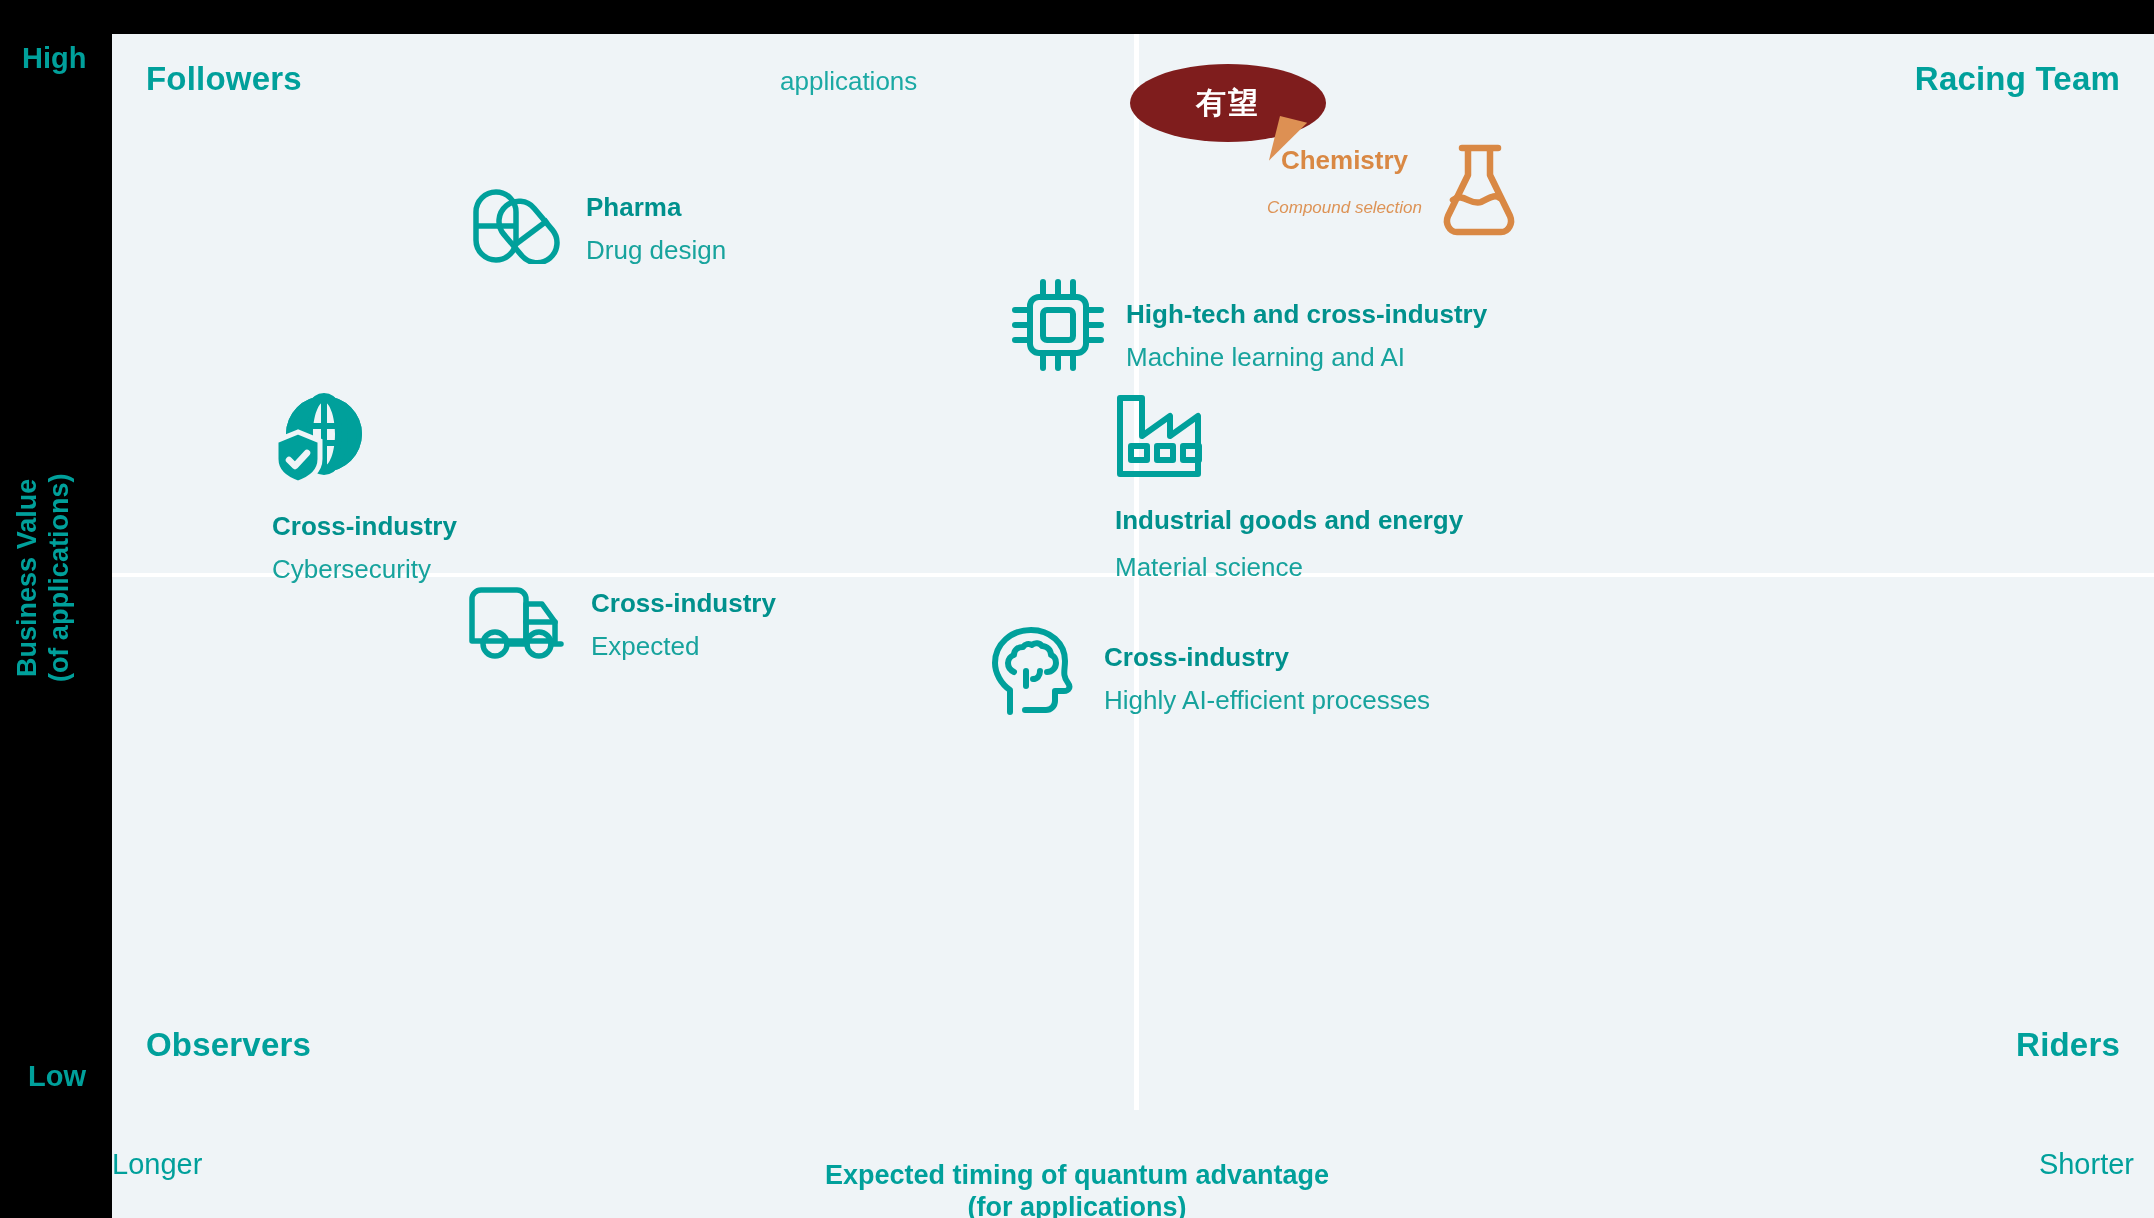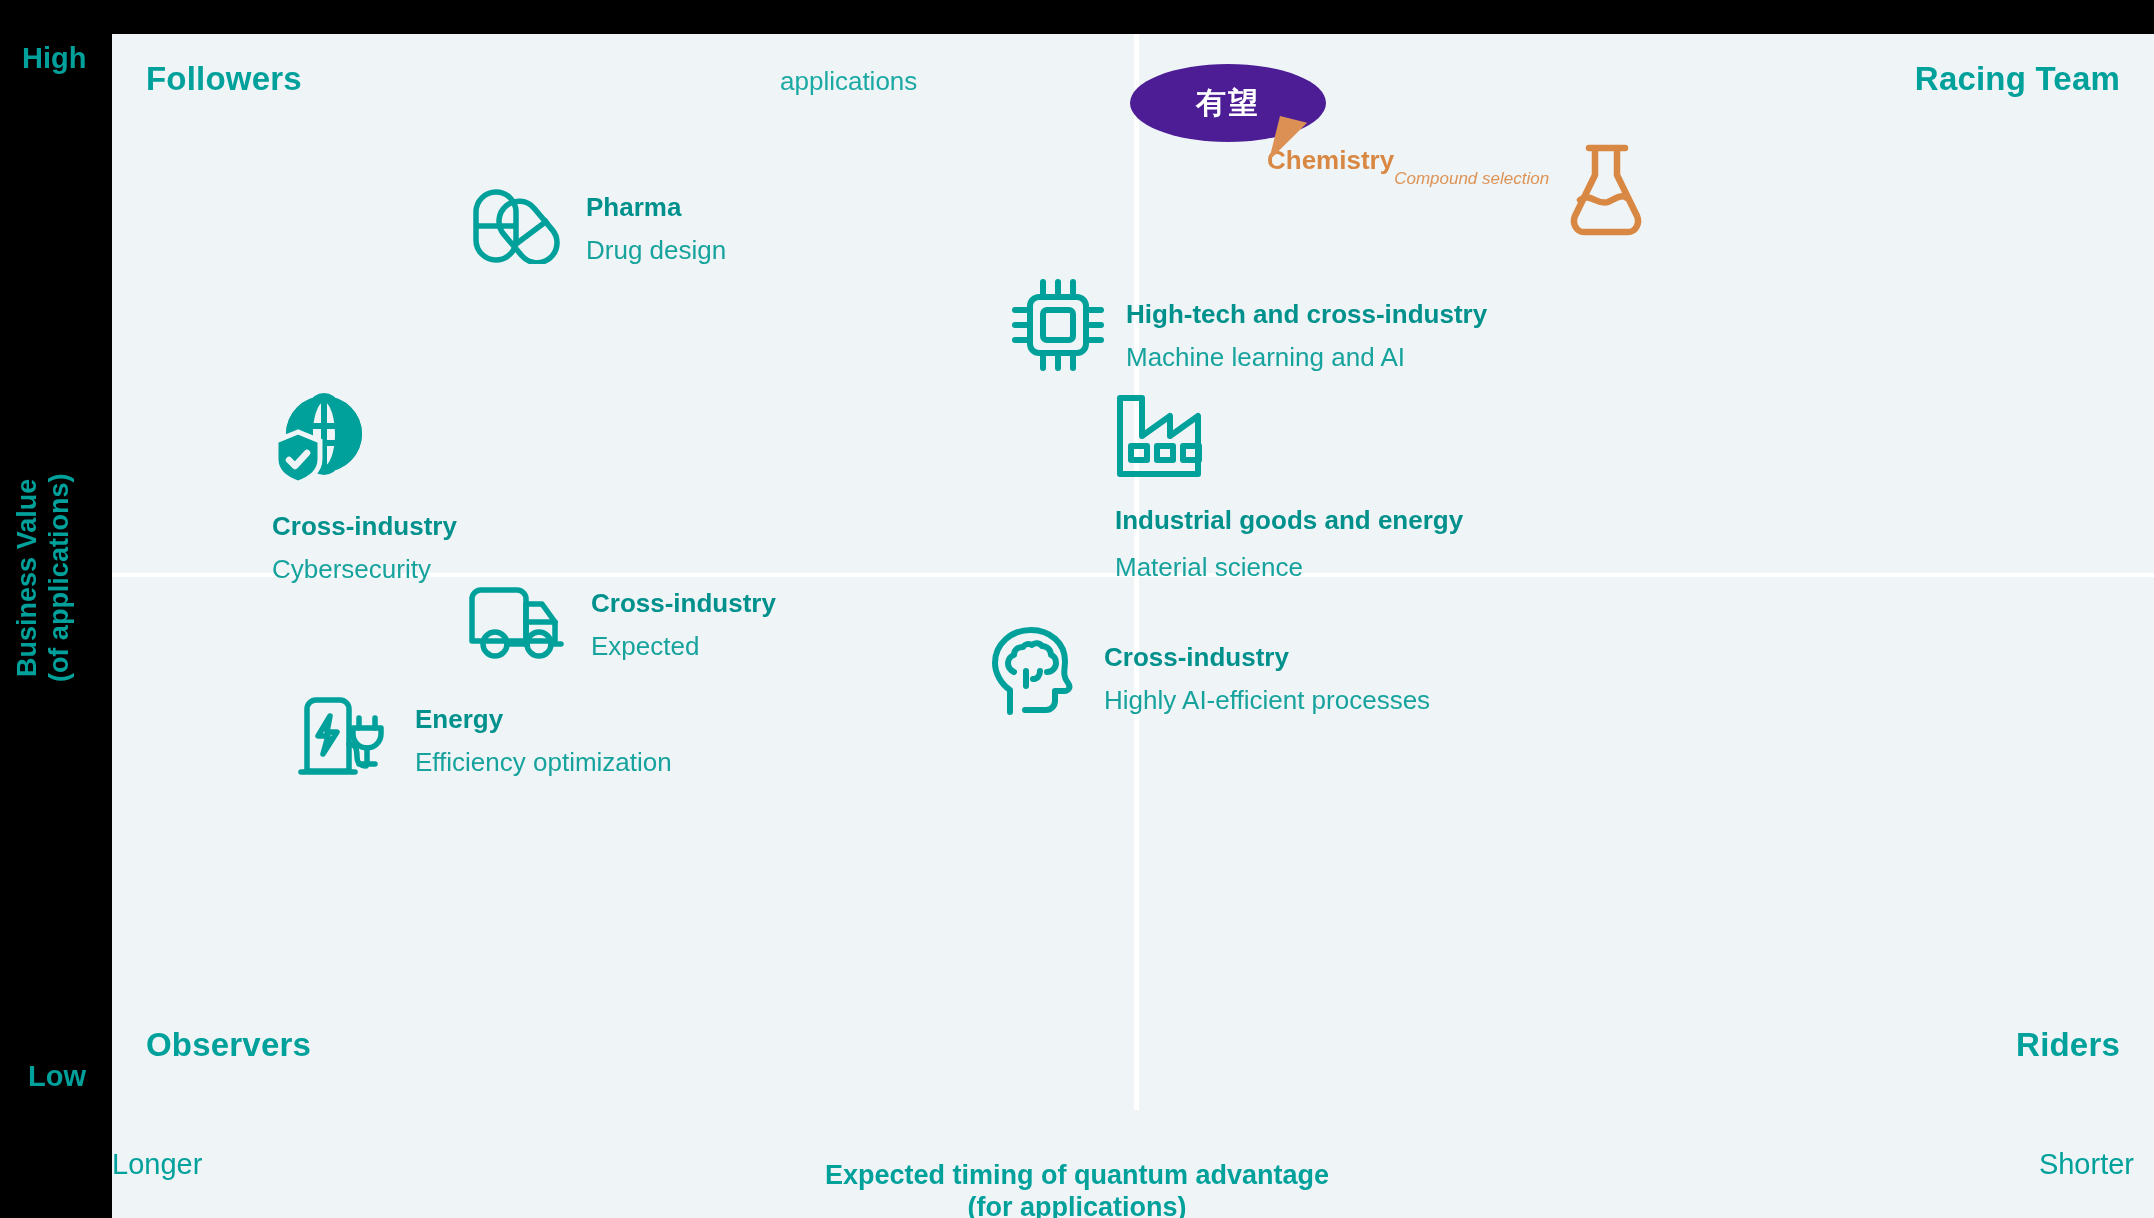--- a/index.html
+++ b/index.html
@@ -53,27 +53,27 @@
   #it-hightech{left:900px;top:245px;}
   #it-hightech .txt{margin-left:22px;margin-top:18px;}
   #it-industrial{left:1003px;top:358px;flex-direction:column;align-items:flex-start;}
   #it-industrial .txt{margin-top:24px;}
   #it-industrial .sub{margin-top:18px;}
   #it-ai{left:878px;top:592px;}
   #it-ai .txt{margin-left:22px;margin-top:12px;}
 
   
   #it-chem{position:absolute;left:1155px;top:108px;display:flex;align-items:flex-start;}
-  #it-chem .txt{display:flex;flex-direction:row;align-items:flex-start;margin-right:18px;margin-top:4px;}
+  #it-chem .txt{display:flex;flex-direction:column;align-items:center;margin-right:18px;margin-top:4px;}
   #it-chem .ttl{font-size:26px;font-weight:bold;color:#d98844;white-space:nowrap;line-height:1.1;}
   #it-chem .sub{font-size:17px;color:#dd9356;white-space:nowrap;line-height:1.1;margin-top:24px;font-style:italic;}
 
   
   #bubble{position:absolute;left:1018px;top:30px;width:196px;height:78px;}
-  #bubble .bub-body{position:absolute;inset:0;background:#4c1d95;border-radius:50%;
+  #bubble .bub-body{position:absolute;inset:0;background:#7f1d1d;border-radius:50%;
         display:flex;align-items:center;justify-content:center;}
   #bubble .bub-text{font-size:30px;color:#ffffff;font-weight:600;letter-spacing:2px;
         font-family:"DejaVu Sans",sans-serif;line-height:1;}
   #bubble .bub-tail{position:absolute;left:150px;top:52px;width:0;height:0;
         border-left:28px solid #dd9053;border-bottom:46px solid transparent;
         transform:rotate(14deg);transform-origin:top left;}
 </style>
 </head>
 <body>
 
@@ -136,38 +136,20 @@
         <line x1="40" y1="62" x2="60" y2="62"></line>
         <line x1="84" y1="62" x2="94" y2="62"></line>
       </svg>
     </span>
     <span class="txt">
       <span class="ttl">Cross-industry</span>
       <span class="sub">Expected</span>
     </span>
   </div>
 
-  <div class="item" id="it-energy">
-    <span class="ico">
-      <svg width="96" height="84" viewBox="0 0 96 84" fill="none" stroke="#00a09b" stroke-width="5.5" stroke-linecap="round" stroke-linejoin="round">
-        <path d="M10 15a9 9 0 0 1 9-9h24a9 9 0 0 1 9 9v62H10z"></path>
-        <line x1="4" y1="78" x2="58" y2="78"></line>
-        <path d="M33 22l-12 20h10l-5 18 14-22H30z"></path>
-        <path d="M52 50c8 0 8 8 8 13 0 6 4 9 9 9"></path>
-        <path d="M62 24v10M78 24v10"></path>
-        <path d="M56 34h28v6a14 14 0 0 1-28 0z"></path>
-        <line x1="70" y1="54" x2="70" y2="70"></line>
-        <path d="M62 70h16"></path>
-      </svg>
-    </span>
-    <span class="txt">
-      <span class="ttl">Energy</span>
-      <span class="sub">Efficiency optimization</span>
-    </span>
-  </div>
 
   <div class="item" id="it-hightech">
     <span class="ico">
       <svg width="92" height="92" viewBox="0 0 92 92" fill="none" stroke="#00a09b" stroke-width="6" stroke-linecap="round">
         <rect x="18" y="18" width="56" height="56" rx="9"></rect>
         <rect x="31" y="31" width="30" height="30" rx="4"></rect>
         <line x1="31" y1="3" x2="31" y2="18"></line>
         <line x1="46" y1="3" x2="46" y2="18"></line>
         <line x1="61" y1="3" x2="61" y2="18"></line>
         <line x1="31" y1="74" x2="31" y2="89"></line>

